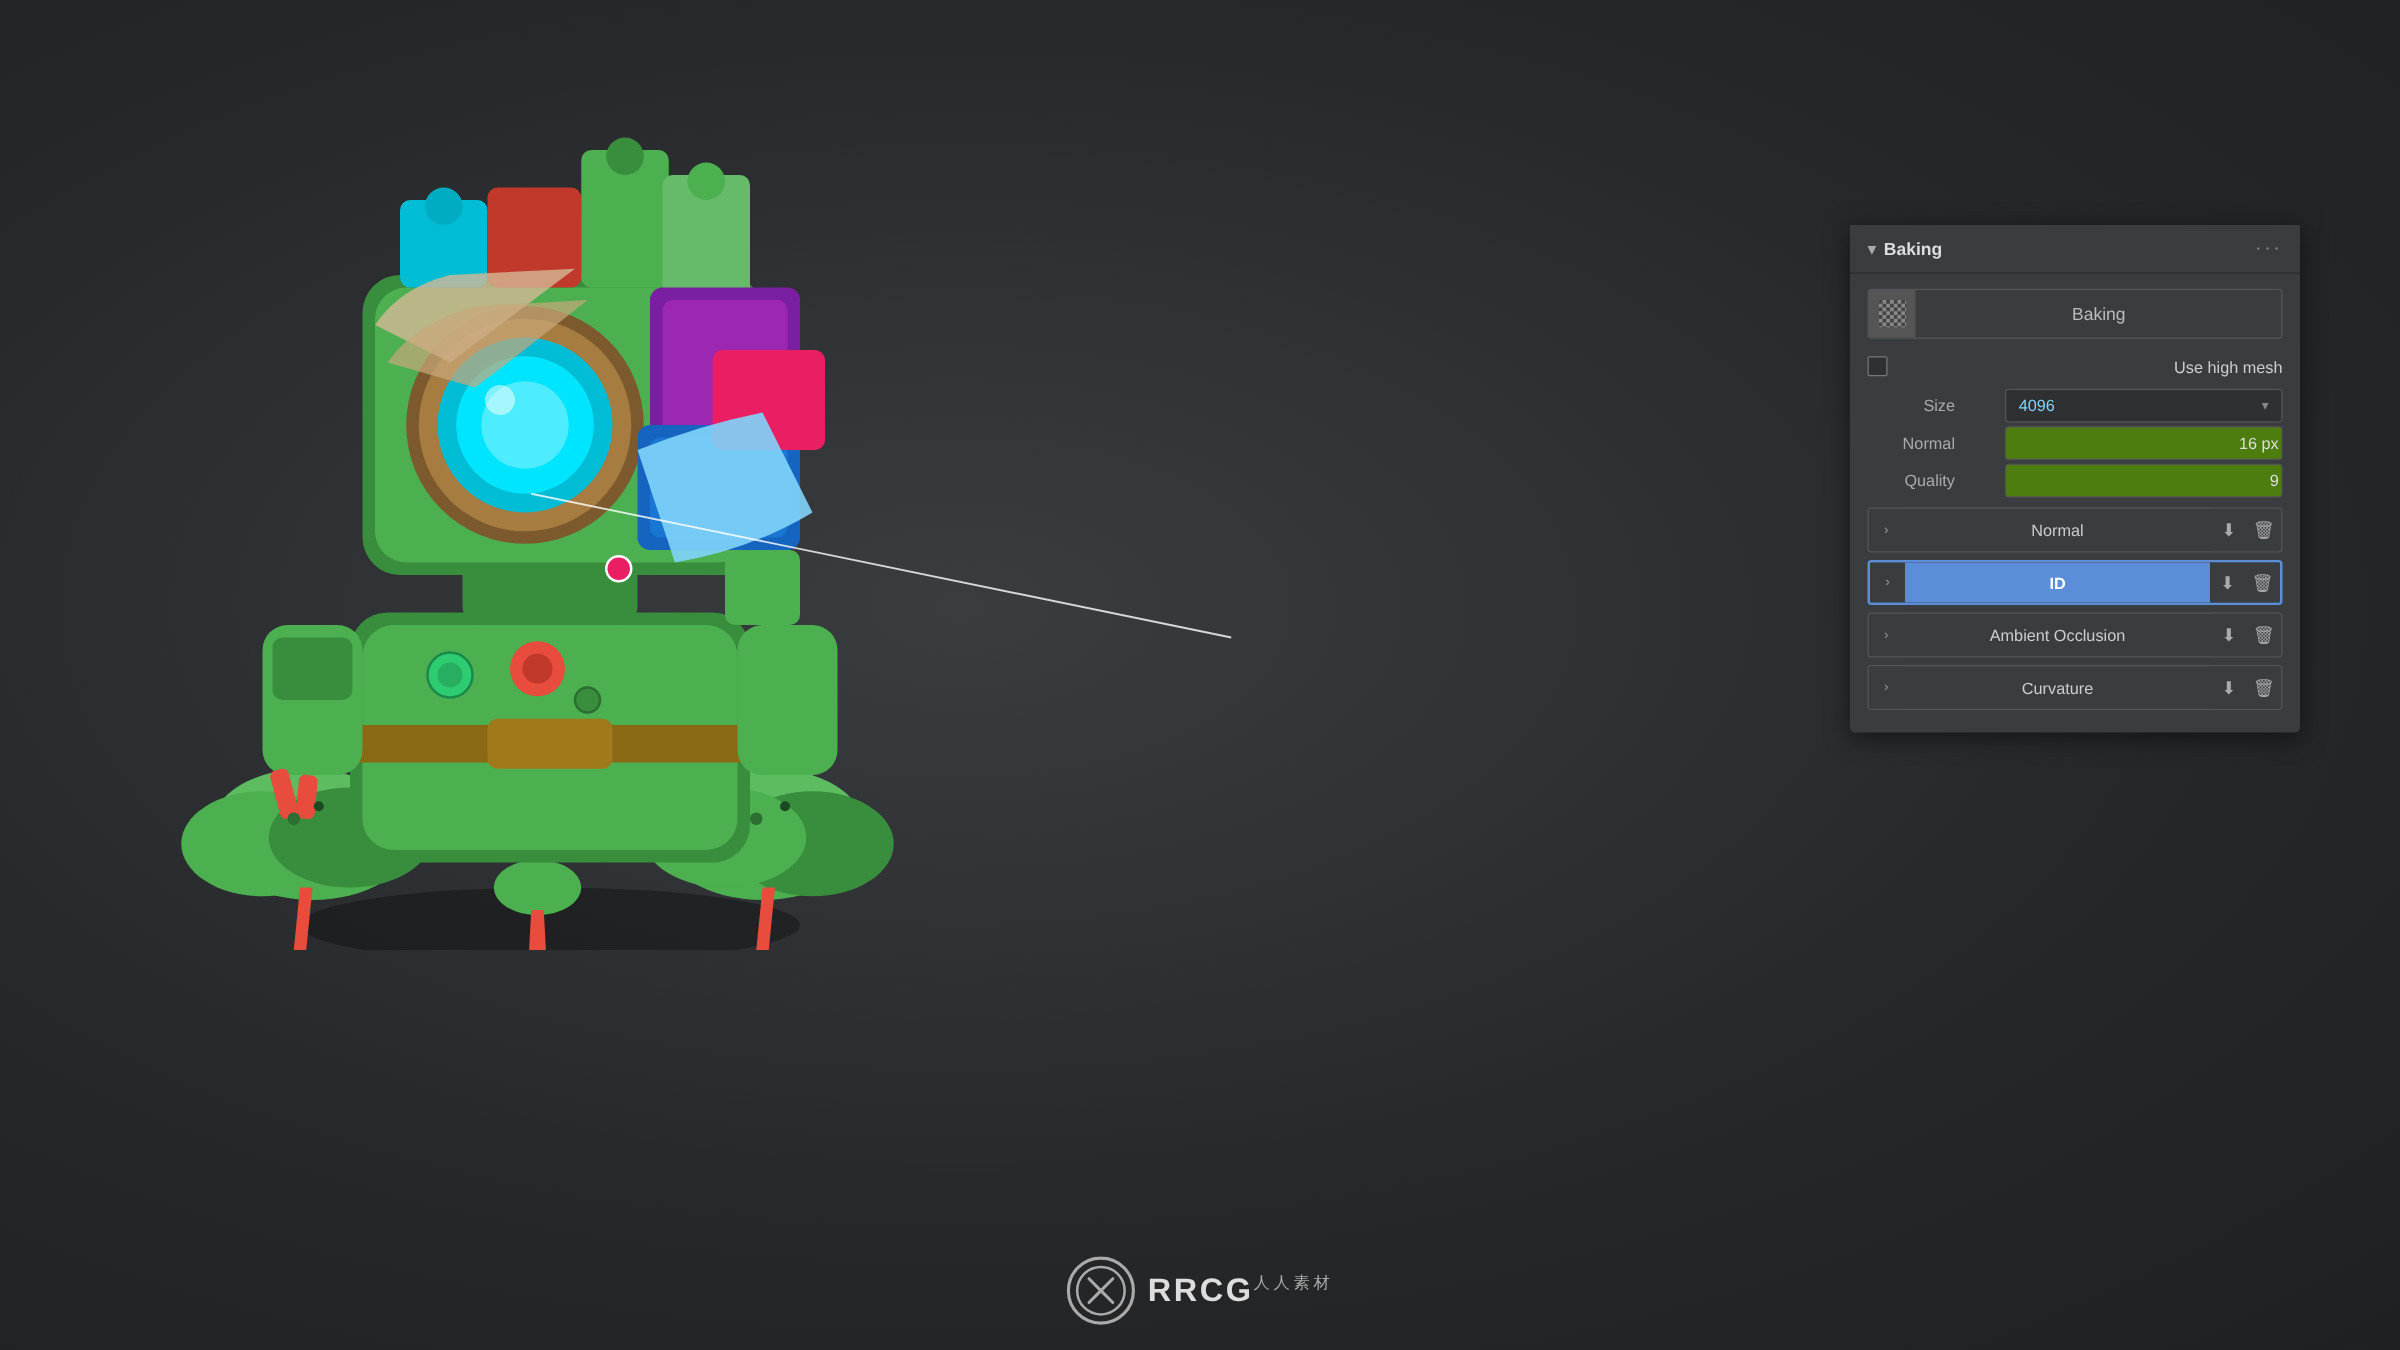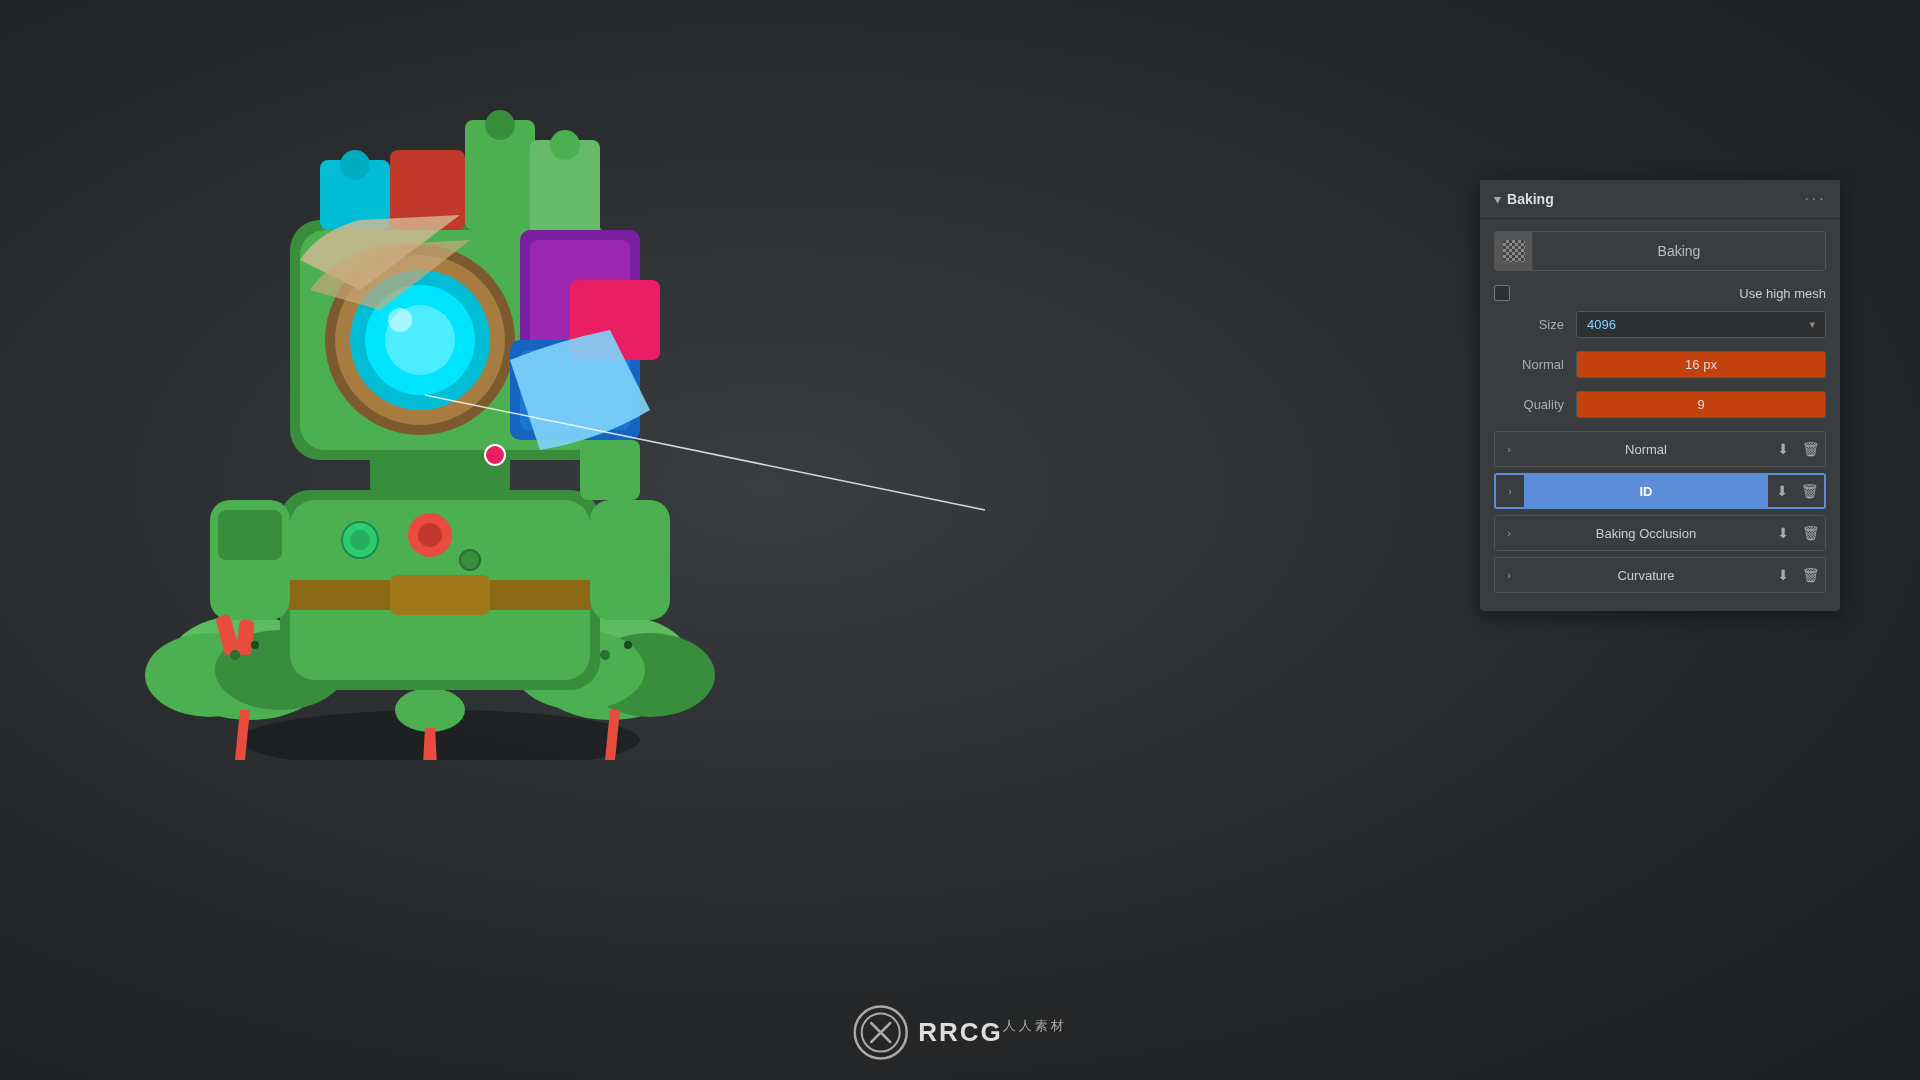--- a/index.html
+++ b/index.html
@@ -172,21 +172,22 @@
 
     .checkbox-label {
       color: #ccc;
       font-size: 13px;
     }
 
     
     .prop-row {
       display: flex;
       align-items: center;
-      margin-bottom: 13px;
+      margin-bottom: 3px;
+      gap: 28px;
     }
 
     .prop-label {
       color: #aaa;
       font-size: 13px;
       width: 70px;
       text-align: right;
       margin-right: 12px;
     }
 
@@ -208,27 +209,27 @@
       font-size: 13px;
     }
 
     .dropdown-arrow {
       color: #888;
       font-size: 11px;
     }
 
     .prop-value-center {
       flex: 1;
-      background: #c2410c;
+      background: #4d7c0f;
       border: 1px solid #555;
       border-radius: 3px;
-      padding: 5px 14px;
+      padding: 5px 2px;
       color: #ddd;
       font-size: 13px;
-      text-align: center;
+      text-align: right;
     }
 
     
     .map-section {
       margin-top: 8px;
     }
 
     .map-row {
       display: flex;
       align-items: center;
@@ -483,21 +484,21 @@
           <div class="map-chevron">›</div>
           <span class="map-label active-label">ID</span>
           <div class="map-actions">
             <div class="map-action-btn">⬇</div>
             <div class="map-action-btn">🗑</div>
           </div>
         </div>
 
         <div class="map-row">
           <div class="map-chevron">›</div>
-          <span class="map-label">Baking Occlusion</span>
+          <span class="map-label">Ambient Occlusion</span>
           <div class="map-actions">
             <div class="map-action-btn">⬇</div>
             <div class="map-action-btn">🗑</div>
           </div>
         </div>
 
         <div class="map-row">
           <div class="map-chevron">›</div>
           <span class="map-label">Curvature</span>
           <div class="map-actions">

